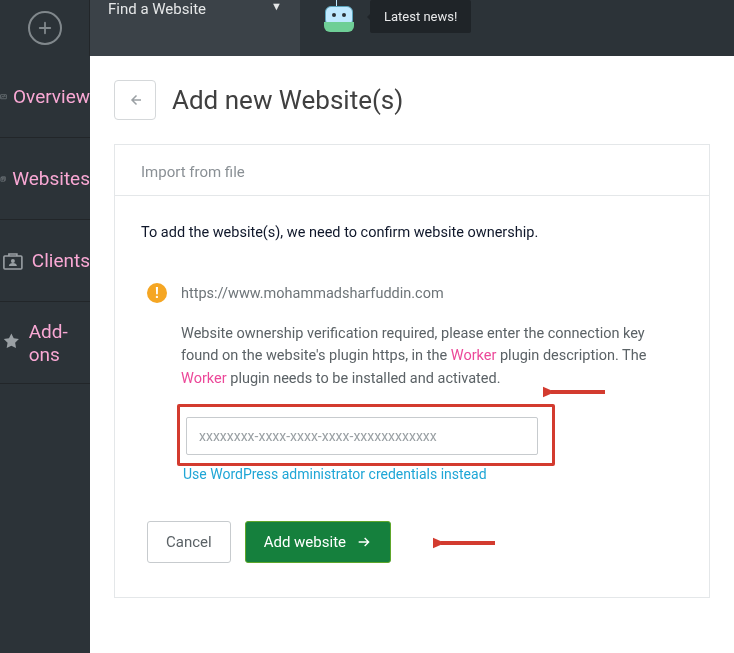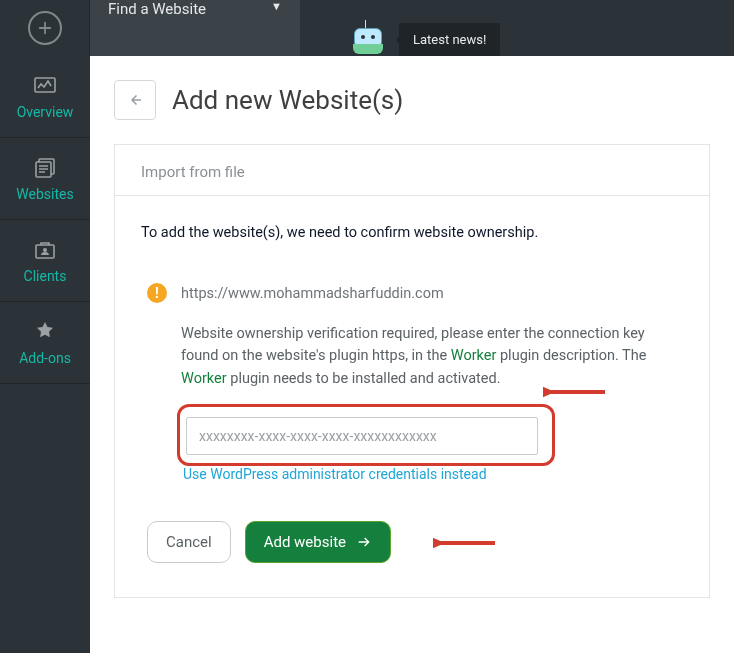--- a/index.html
+++ b/index.html
@@ -32,21 +32,21 @@
     background: #3b4248;
     padding: 0 18px;
     display:flex; align-items:flex-start;
     color:#e5e7e8;
     font-size: 15px;
     width: 210px;
     justify-content: space-between;
   }
   .topbar .dropdown .caret { font-size: 11px; color:#e5e7e8; }
   .topbar .news-area {
-    display:flex; align-items:flex-end; padding-left: 22px; position: relative; margin-left: 29px;
+    display:flex; align-items:flex-start; padding-left: 22px; position: relative;
   }
   .robot {
     width: 34px; height: 34px;
     position: relative;
   }
   .robot .head {
     position:absolute; top:6px; left:3px;
     width:28px; height:20px; border-radius:6px;
     background:#bfe9ff;
     border:1px solid #5aa3bb;
@@ -83,23 +83,23 @@
 
   .shell { display:flex; height: calc(653px - 56px); }
 
   .sidebar {
     width: 90px;
     background: #2c3338;
     display:flex; flex-direction:column;
   }
   .side-item{
     height: 82px;
-    display:flex; flex-direction:column; gap:6px;
+    display:flex; flex-direction:row; gap:6px;
     align-items:center; justify-content:center;
-    color:#14b8a6; font-size:14px;
+    color:#f9a8d4; font-size:19px;
     border-bottom:1px solid #222629;
     cursor:pointer;
   }
   .side-item svg { width:26px; height:24px; }
   .side-item .lbl { }
 
   .main {
     flex:1;
     background:#fff;
     padding: 24px 24px 24px 24px;
@@ -153,27 +153,27 @@
     display:flex; align-items:center; justify-content:center; font-size:14px;
     flex:0 0 20px;
   }
   .site-url{ color:#6e7579; }
 
   .verify{
     margin-left: 40px;
     line-height:1.55;
     color:#5b6266;
   }
-  .verify a{ color:#15803d; text-decoration:none; cursor:pointer; }
+  .verify a{ color:#ec4899; text-decoration:none; cursor:pointer; }
 
   .input-hl{
     margin-left: 36px;
     margin-top: 14px;
     border: 3px solid #d33b2f;
-    border-radius:12px;
+    border-radius:2px;
     padding: 10px 6px 8px;
     width: 378px;
     position:relative;
   }
   .key-input{
     width: 352px;
     height: 38px;
     border:1px solid #c7cbce;
     border-radius:2px;
     padding: 0 12px;
@@ -184,21 +184,21 @@
 
   .alt-link{
     margin-left: 42px; margin-top: 0;
   }
   .alt-link a{ color:#1fa6d6; text-decoration:none; cursor:pointer; font-size:14px; }
 
   .actions{
     display:flex; gap:14px; margin-top: 38px; align-items:center; margin-left:6px;
   }
   .btn{
-    height:42px; padding:0 18px; border-radius:10px; font-size:15px;
+    height:42px; padding:0 18px; border-radius:3px; font-size:15px;
     display:inline-flex; align-items:center; gap:10px; cursor:pointer;
   }
   .btn.cancel{ background:#fff; border:1px solid #c7cbce; color:#5b6266; }
   .btn.primary{
     background:#15803d; color:#fff; border:1px solid #5ea62b;
   }
   .btn.primary svg{ width:16px; height:16px; }
 
   .arrow-ann{
     position:absolute;

